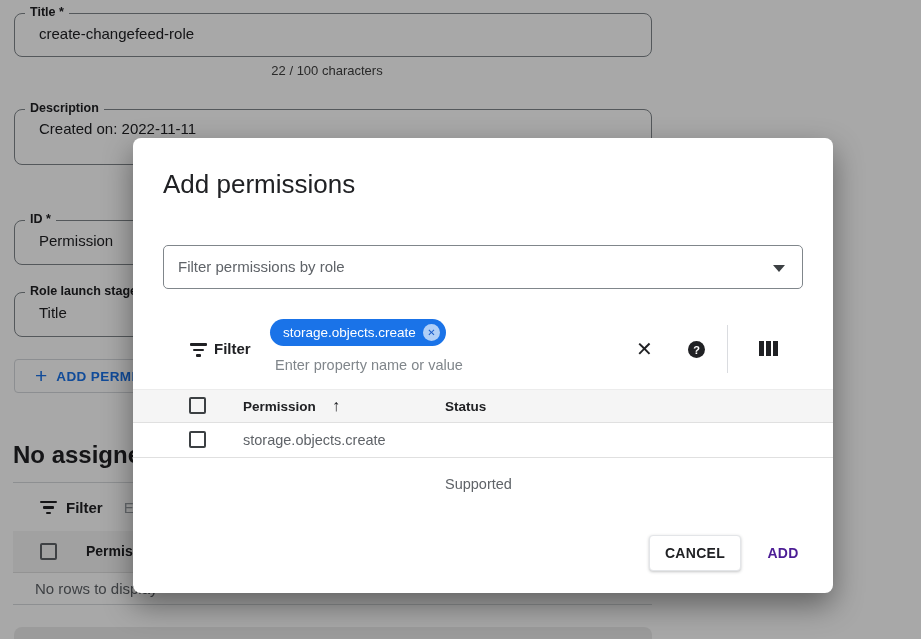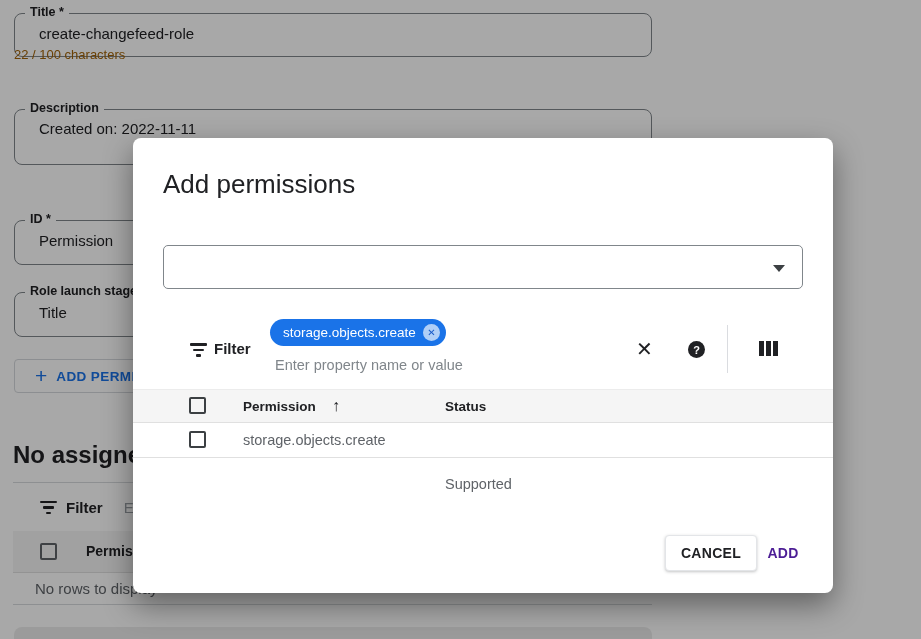--- a/index.html
+++ b/index.html
@@ -5,22 +5,22 @@
   * { margin:0; padding:0; box-sizing:border-box; }
   html,body { width:921px; height:639px; overflow:hidden; background:#fff;
     font-family:"Liberation Sans","DejaVu Sans",sans-serif; }
 
   
   .page { position:absolute; inset:0; background:#fff; }
   .m-field { position:absolute; border:1px solid #80868b; border-radius:8px; background:#fff; }
   .m-label { position:absolute; top:-9px; left:10px; background:#fff; padding:0 5px;
     font-size:12.5px; font-weight:600; color:#202124; white-space:nowrap; }
   .m-value { position:absolute; left:24px; top:11px; font-size:15px; color:#202124; white-space:nowrap; }
-  .counter { position:absolute; left:14px; top:47px; width:626px; text-align:left;
-    font-size:13px; color:#a16207; }
+  .counter { position:absolute; left:14px; top:63px; width:626px; text-align:center;
+    font-size:13px; color:#404040; }
   .add-perm-btn { position:absolute; left:14px; top:359px; width:186px; height:34px;
     border:1px solid #d5d8dc; border-radius:4px; background:#fff; display:flex;
     align-items:center; padding-left:20px; gap:9px; cursor:pointer; }
   .add-perm-btn .plus { font-size:21px; color:#1a73e8; font-weight:400; line-height:1; margin-top:-2px; }
   .add-perm-btn .lbl { font-size:13.5px; font-weight:700; color:#1a73e8; letter-spacing:.4px; white-space:nowrap; }
   .empty-heading { position:absolute; left:13px; top:441px; font-size:24px; font-weight:600;
     color:#202124; white-space:nowrap; }
   .hline { position:absolute; height:1px; background:#d7dadd; }
   .bg-filter-bar { position:absolute; left:40px; top:499px; display:flex; align-items:center; white-space:nowrap; }
   .filter-glyph { display:inline-flex; flex-direction:column; align-items:center; gap:3px; margin-right:9px; }
@@ -66,21 +66,21 @@
     background:#f5f5f5; border-top:1px solid #ececec; border-bottom:1px solid #e0e0e0; }
   .dlg-thead .checkbox, .dlg-row .checkbox { position:absolute; left:56px; }
   .dlg-th { position:absolute; top:9px; font-size:13.5px; font-weight:700; color:#202124; white-space:nowrap; }
   .sort-arrow { position:absolute; left:199px; top:7px; font-size:16px; font-weight:700; color:#202124; }
   .dlg-row { position:absolute; left:0; top:285px; width:700px; height:35px; border-bottom:1px solid #e0e0e0; }
   .dlg-td { position:absolute; top:9px; font-size:14.5px; color:#5f6368; white-space:nowrap; }
   .btn-cancel { position:absolute; left:516px; top:397px; width:92px; height:36px;
     background:#fff; border:1px solid #e3e5e8; border-radius:4px;
     box-shadow:0 1px 3px rgba(60,64,67,0.3); font-size:14px; font-weight:700; letter-spacing:.3px;
     color:#202124; display:flex; align-items:center; justify-content:center; cursor:pointer;
-    font-family:"Liberation Sans","DejaVu Sans",sans-serif;margin-left:16px; }
+    font-family:"Liberation Sans","DejaVu Sans",sans-serif; }
   .btn-add { position:absolute; left:620px; top:397px; width:60px; height:36px;
     font-size:14px; font-weight:700; letter-spacing:.3px; color:#4c1d95;
     display:flex; align-items:center; justify-content:center; cursor:default; }
 </style>
 </head>
 <body>
 
 <div class="page">
 
   <div class="m-field" style="left:14px;top:13px;width:638px;height:44px;">
@@ -132,20 +132,21 @@
   <div class="hline" style="left:13px;top:604px;width:639px;"></div>
   <div class="bg-bottom-box"></div>
 </div>
 
 <div class="overlay"></div>
 
 <div class="dialog">
   <div class="dlg-title">Add permissions</div>
 
   <div class="role-filter">
+    <span class="ph">Filter permissions by role</span>
     <span class="tri-down"></span>
   </div>
 
   <span class="tb-filter-icon filter-glyph">
     <i style="width:17px;"></i>
       <i style="width:11px;"></i>
       <i style="width:5px;"></i>
   </span>
   <span class="tb-filter-label">Filter</span>
 

